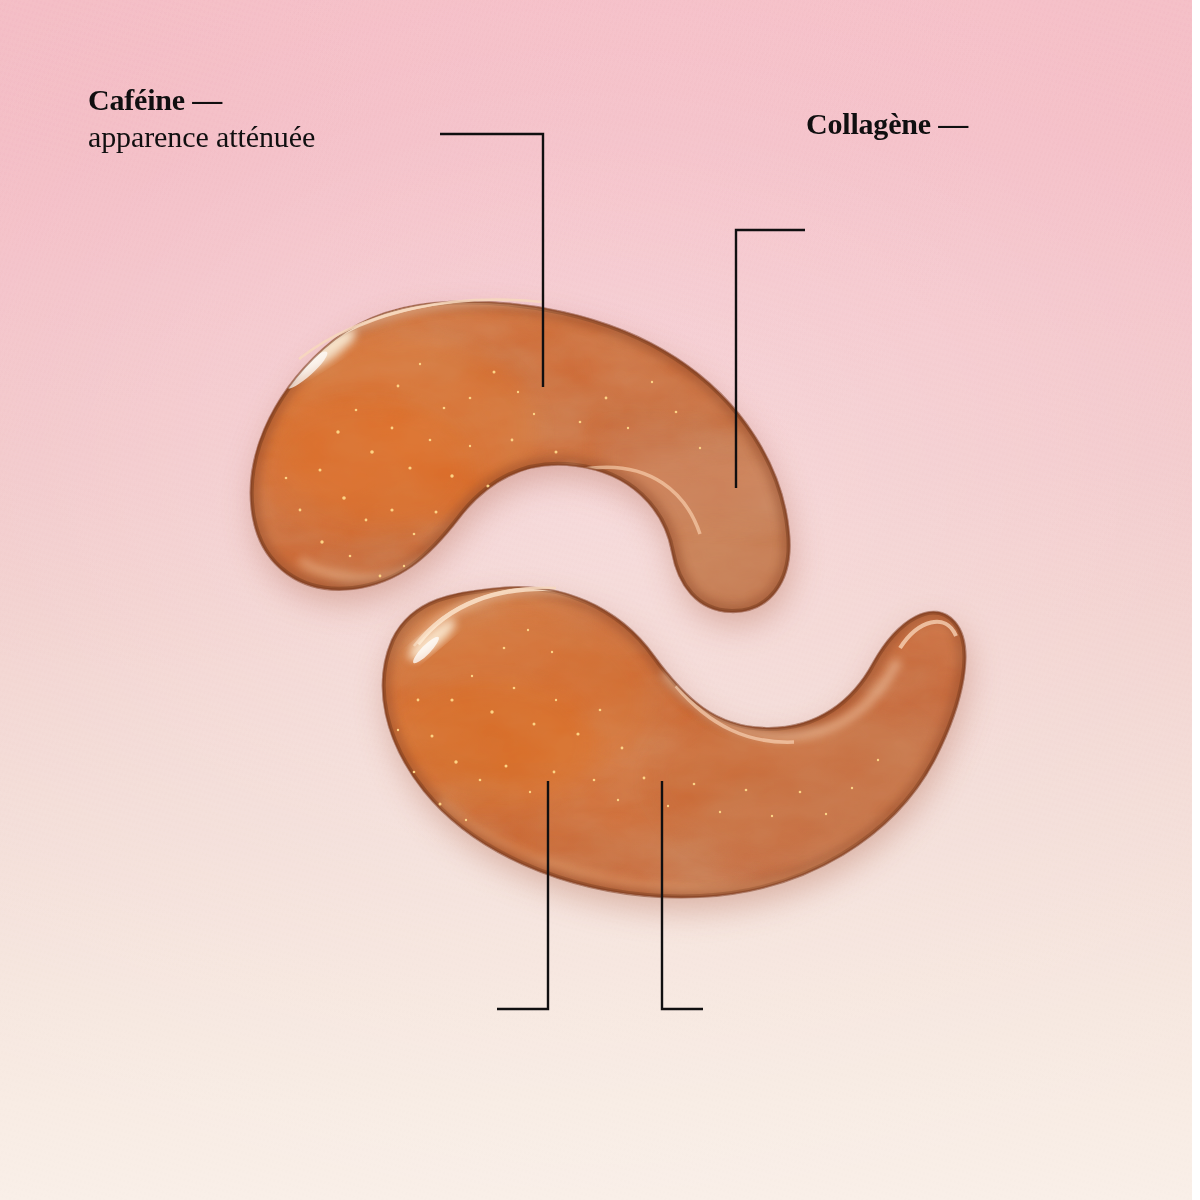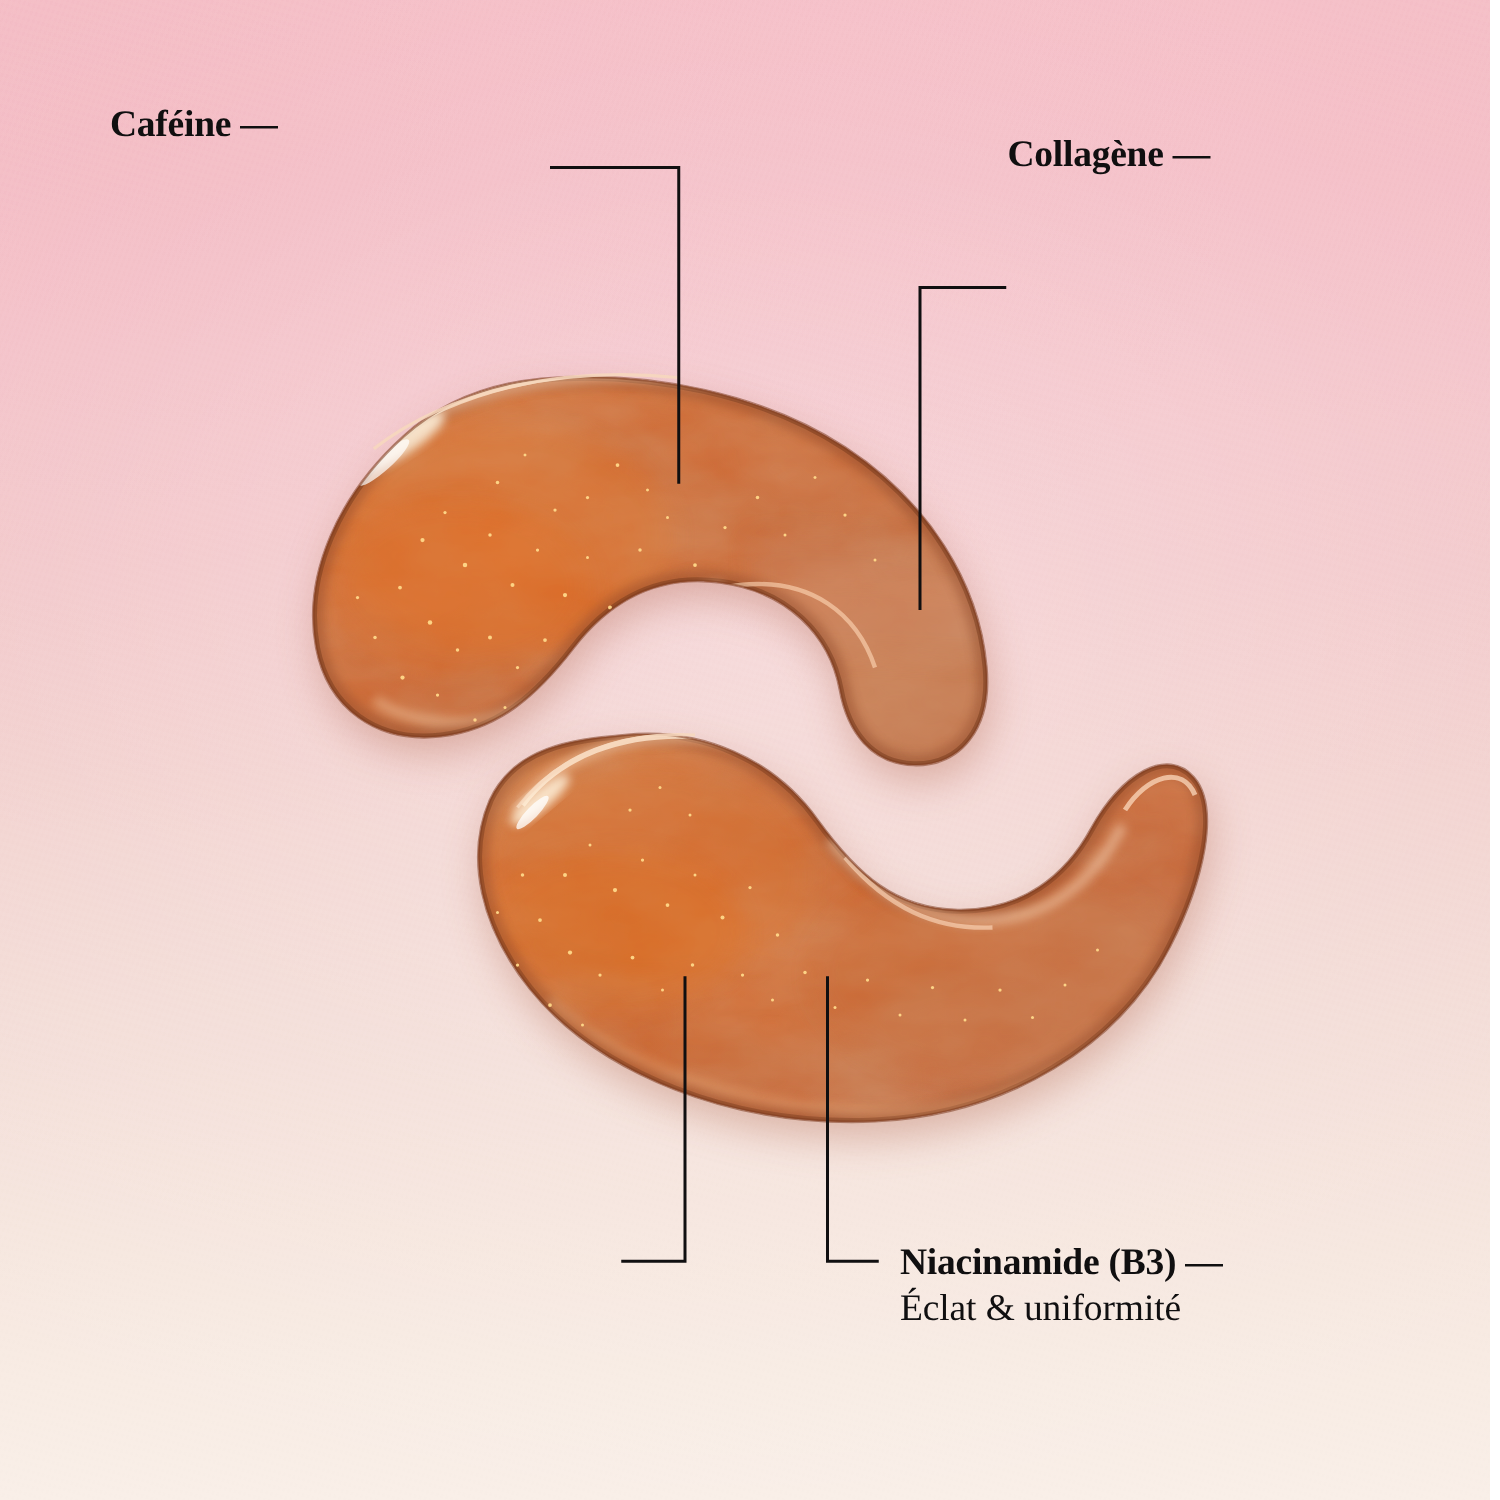--- a/index.html
+++ b/index.html
@@ -334,25 +334,22 @@
         <path d="M 440 134  L 543 134  L 543 387"></path>
         <path d="M 805 230  L 736 230  L 736 488"></path>
         <path d="M 497 1009 L 548 1009 L 548 781"></path>
         <path d="M 703 1009 L 662 1009 L 662 781"></path>
       </g>
     </svg>
   </div>
 
   <div class="label" id="label-cafeine">
     <span class="ttl">Caféine —</span>
+    <span class="sub2">apparence atténuée</span>
   </div>
 
   <div class="label" id="label-collagene">
     <span class="ttl">Collagène —</span>
   </div>
 
 
-  <div class="label" id="label-niacinamide">
-    <span class="ttl">Niacinamide (B3) —</span>
-    <span class="sub">Éclat &amp; uniformité</span>
-  </div>
 
 </div>
 
 </body></html>

